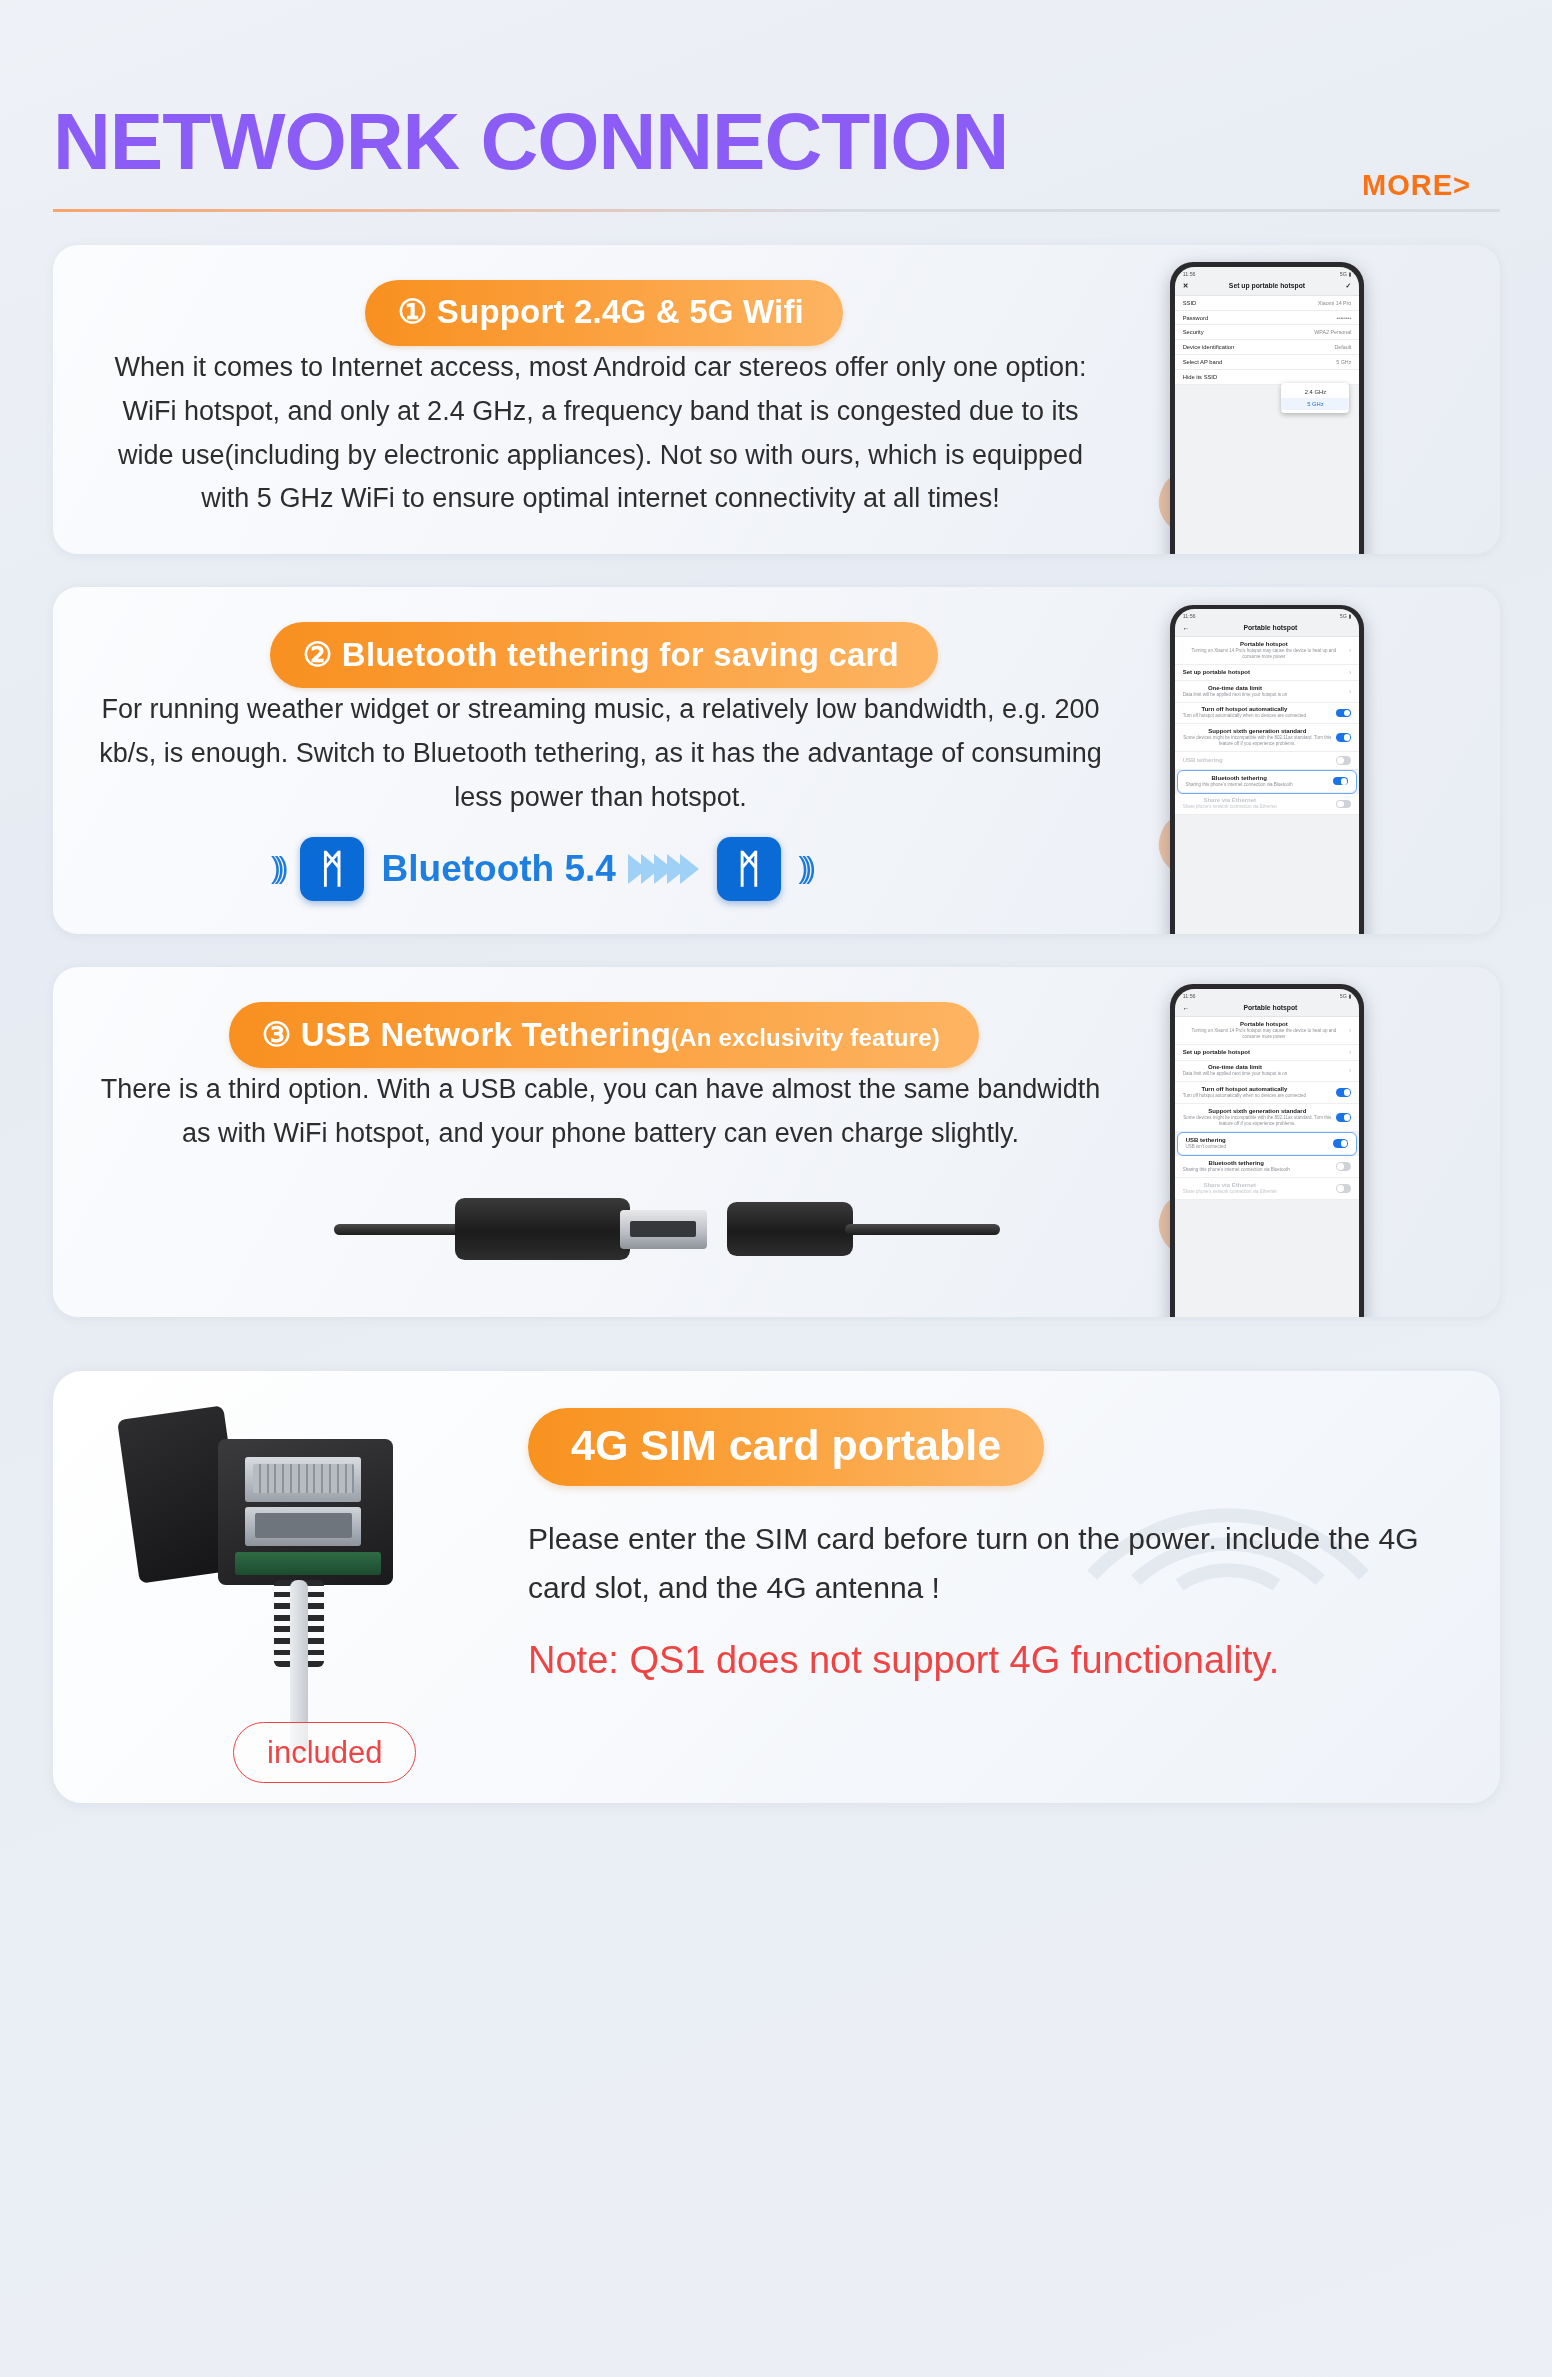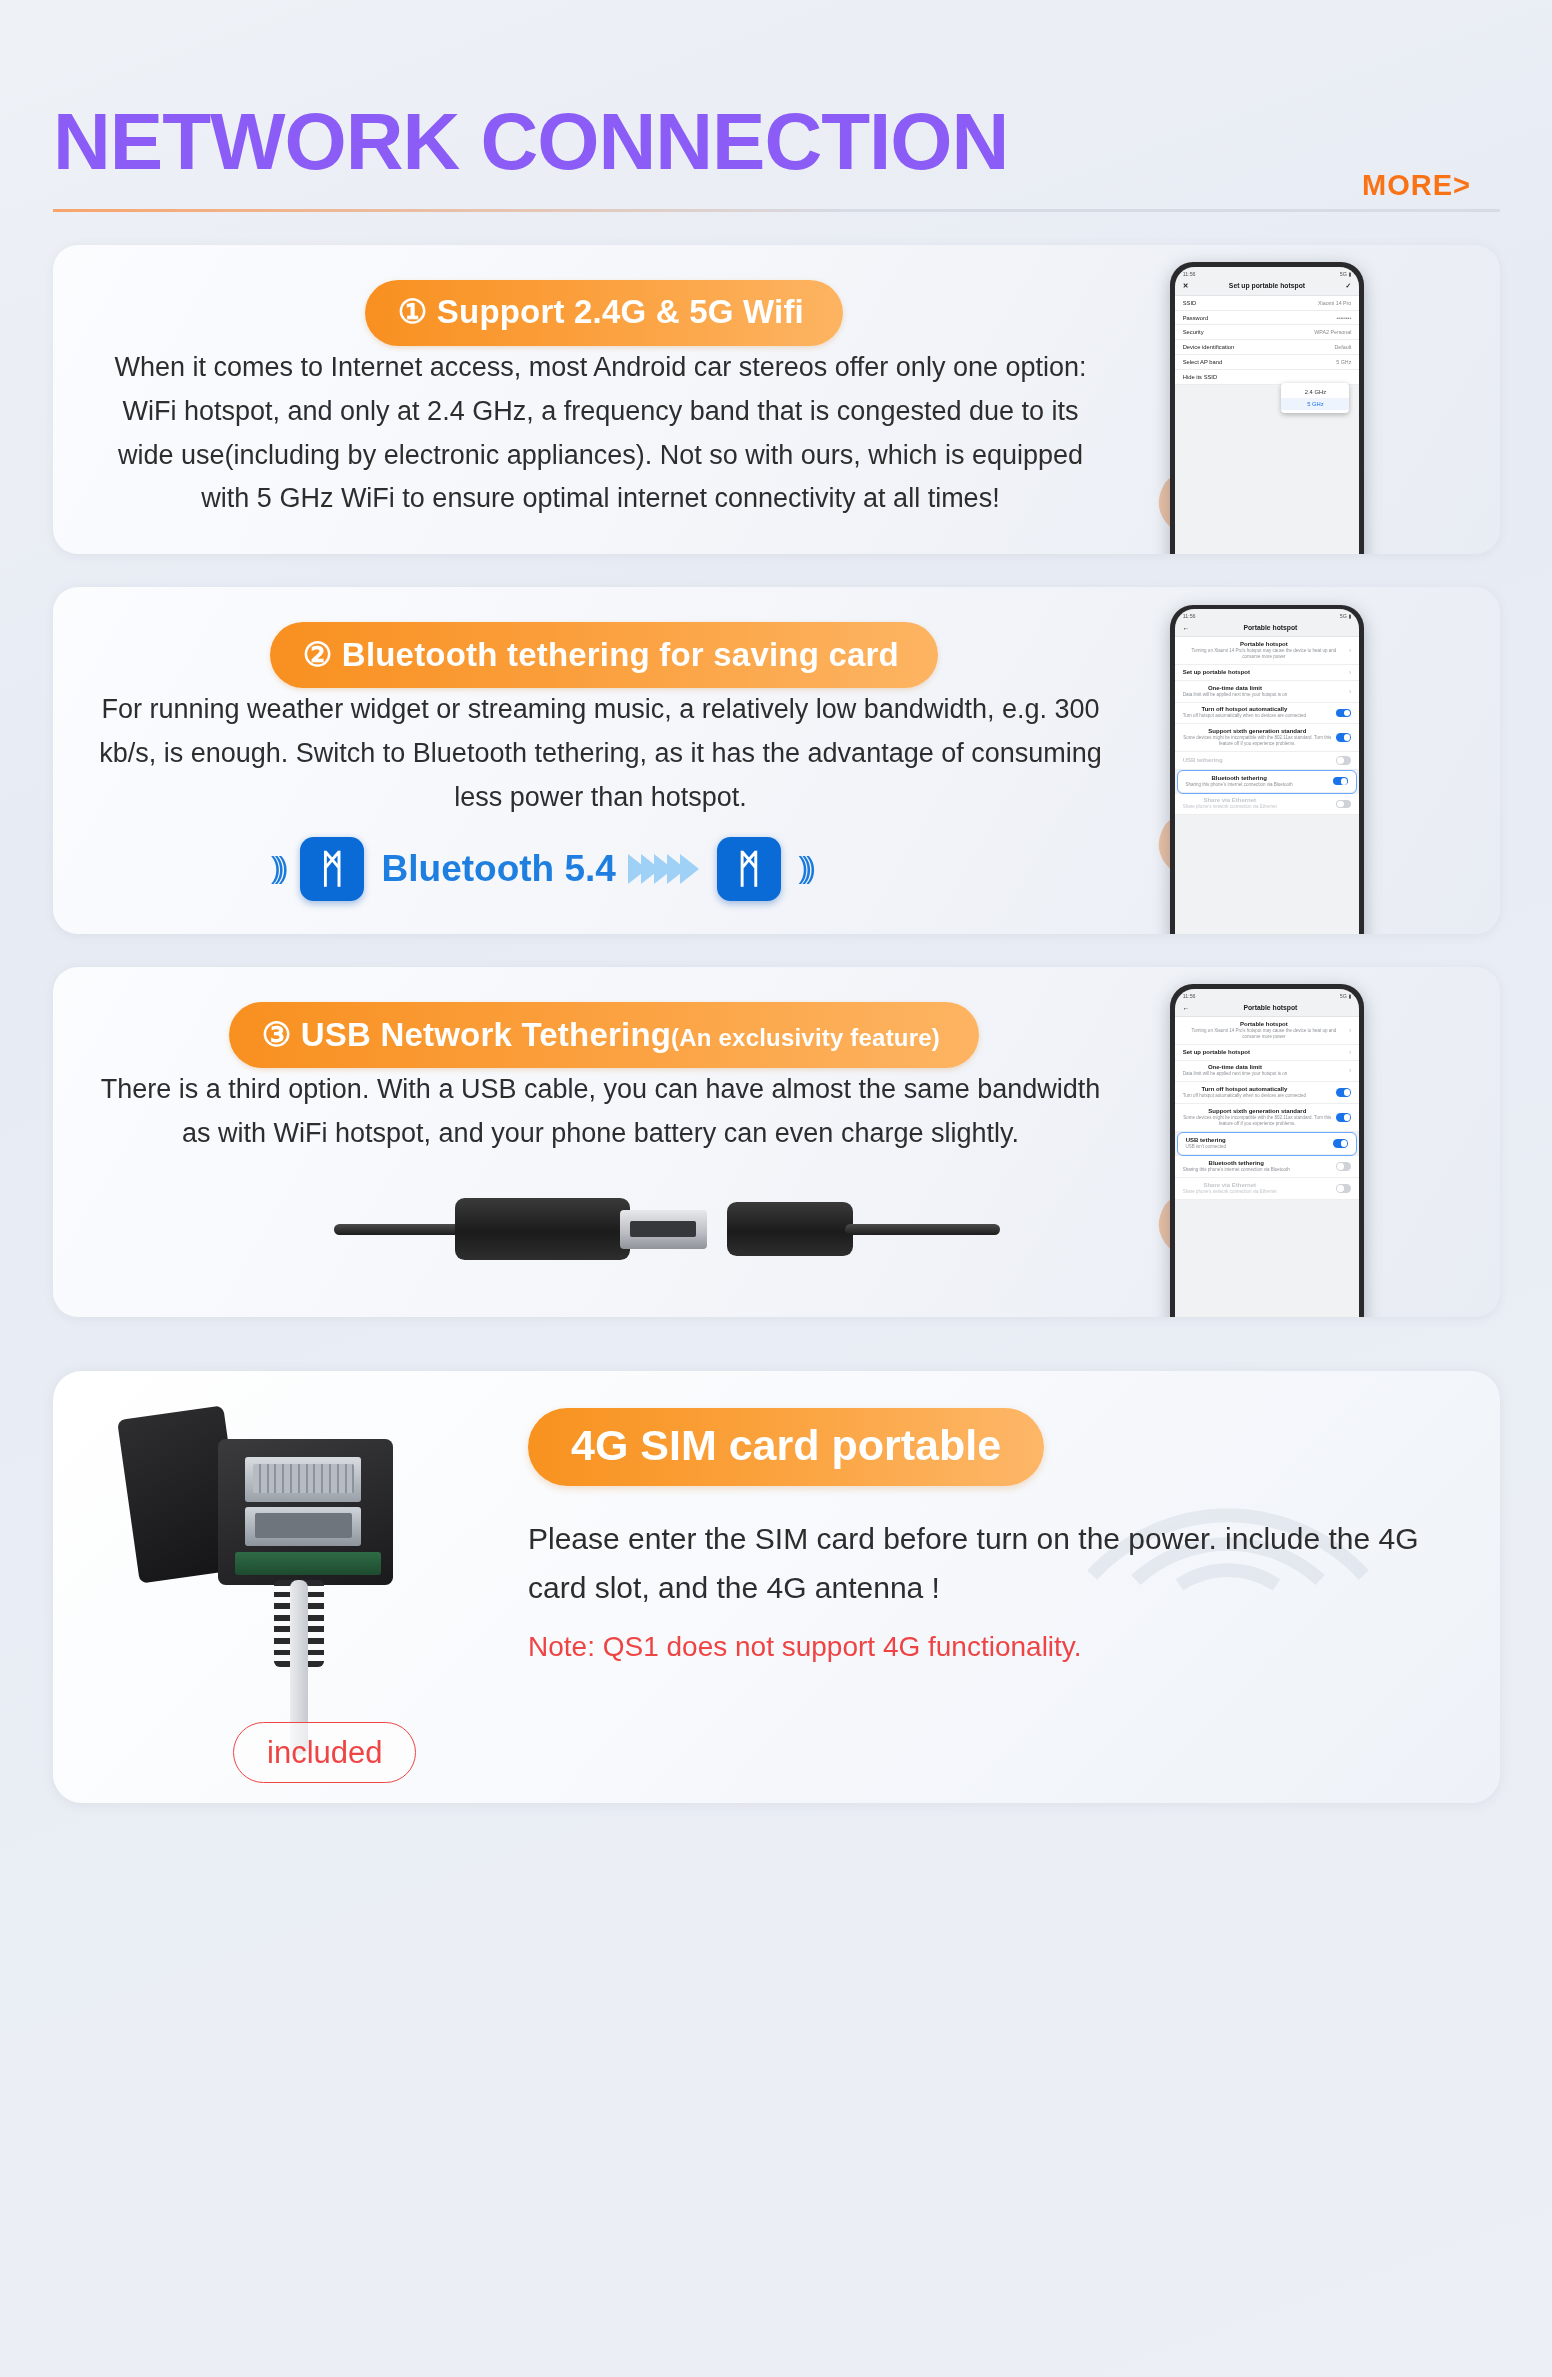--- a/index.html
+++ b/index.html
@@ -220,21 +220,21 @@
     background: linear-gradient(90deg,#f8921f 0%, #fba33f 50%, #fdb768 100%);
     color: #fff; border-radius: 39px;
     padding: 13.6px 43px 15.5px; font-size: 43px; font-weight: bold;
     box-shadow: 0 2.9px 7.8px rgba(220,140,60,0.25);
   }
   .sim-para {
     margin-top: 29px; font-size: 30px; line-height: 1.62; color: #2d2d2d;
     position: relative; z-index: 2;
   }
   .sim-note {
-    margin-top: 19px; font-size: 28px; color: #ef4444; font-weight: 500;
+    margin-top: 27px; font-size: 38px; color: #ef4444; font-weight: 500;
     position: relative; z-index: 2;
   }
   .included {
     position: absolute; left: 180px; bottom: 19.4px;
     border: 1.9px solid #ef4444; color: #ef4444;
     border-radius: 39px; padding: 11.6px 33px; font-size: 31px;
     background: rgba(255,255,255,0.6);
   }
 
   
@@ -362,21 +362,21 @@
       </div>
     </div>
   </div>
 
   <div class="card">
     <div class="card-body">
       <div class="pill">
         <span>②</span>
         <span>Bluetooth tethering for saving card</span>
       </div>
-      <div class="para">For running weather widget or streaming music, a relatively low bandwidth, e.g. 300 kb/s, is enough. Switch to Bluetooth tethering, as it has the advantage of consuming less power than hotspot.</div>
+      <div class="para">For running weather widget or streaming music, a relatively low bandwidth, e.g. 200 kb/s, is enough. Switch to Bluetooth tethering, as it has the advantage of consuming less power than hotspot.</div>
       <div class="bt-graphic">
         <span class="bt-waves">)))</span>
         <span class="bt-badge">ᛗ</span>
         <span class="bt-text">Bluetooth 5.4</span>
         <span class="bt-arrows">
           <span></span>
             <span></span>
             <span></span>
             <span></span>
             <span></span>

